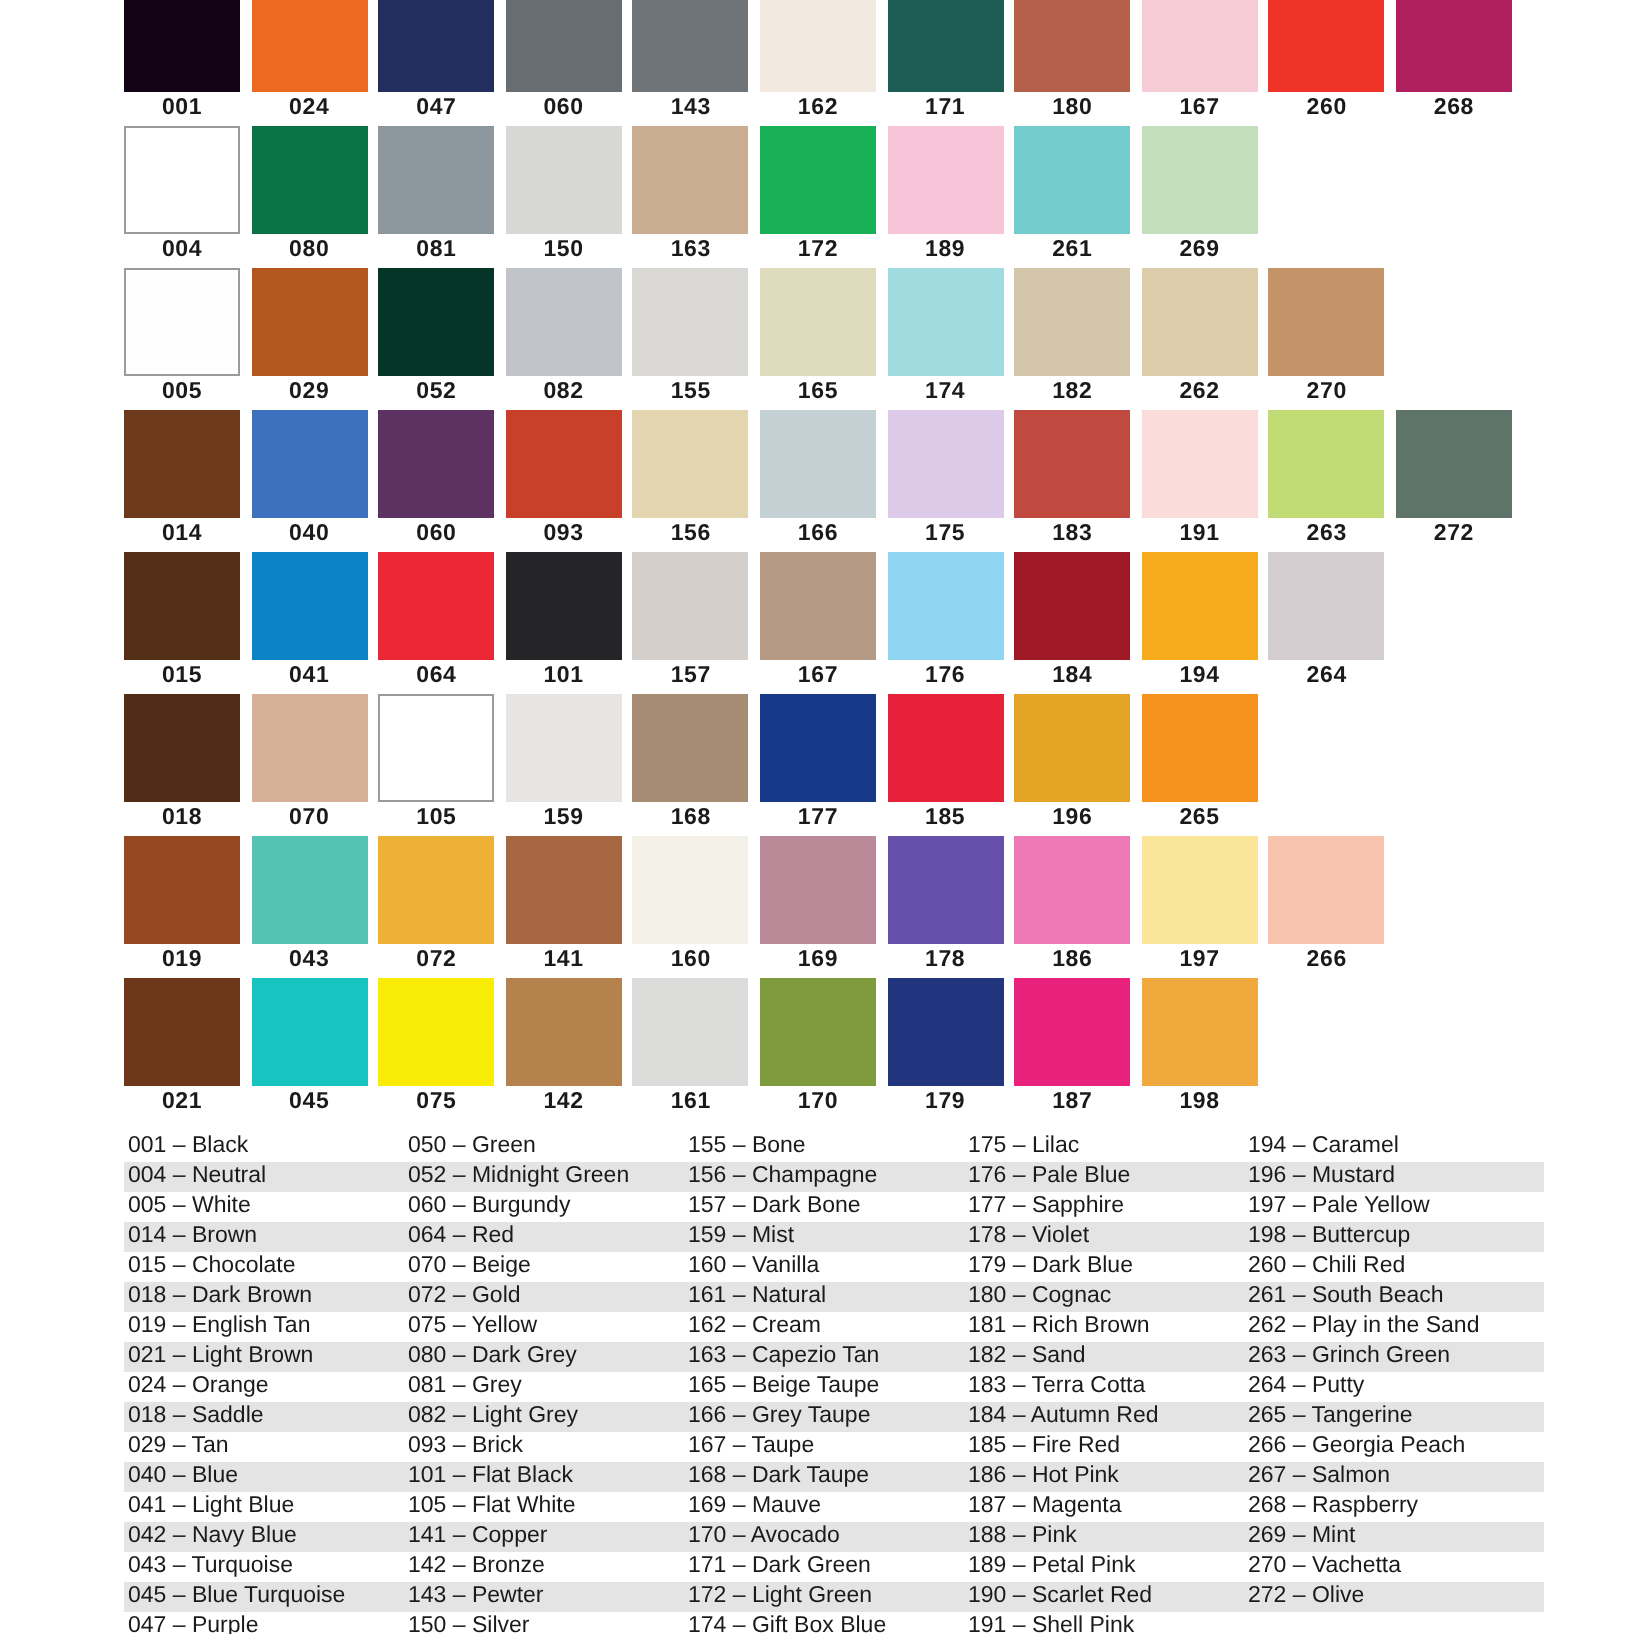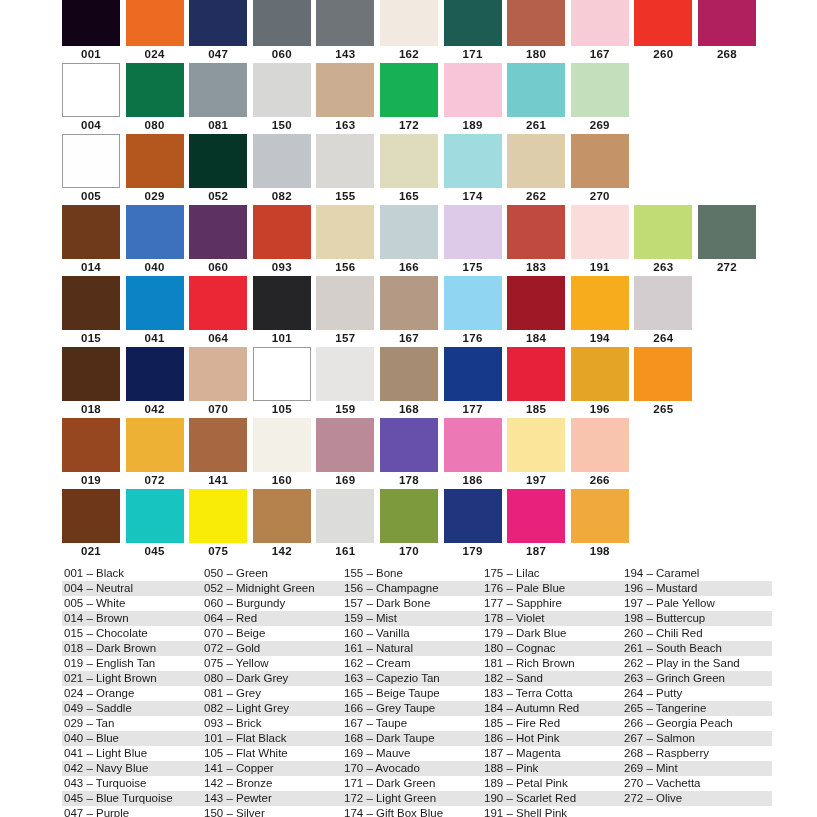--- a/index.html
+++ b/index.html
@@ -200,20 +200,24 @@
         </div>
         <div class="swatch-cell">
           <div class="swatch-chip" style="background: rgb(222, 220, 189);"></div>
           <div class="swatch-code">165</div>
         </div>
         <div class="swatch-cell">
           <div class="swatch-chip" style="background: rgb(159, 219, 223);"></div>
           <div class="swatch-code">174</div>
         </div>
         <div class="swatch-cell">
+          <div class="swatch-chip" style="background: rgb(212, 198, 171);"></div>
+          <div class="swatch-code">182</div>
+        </div>
+        <div class="swatch-cell">
           <div class="swatch-chip" style="background: rgb(222, 205, 171);"></div>
           <div class="swatch-code">262</div>
         </div>
         <div class="swatch-cell">
           <div class="swatch-chip" style="background: rgb(196, 147, 103);"></div>
           <div class="swatch-code">270</div>
         </div>
       </div>
       <div class="swatch-row">
         <div class="swatch-cell">
@@ -306,24 +310,20 @@
           <div class="swatch-chip"></div>
           <div class="swatch-code"></div>
         </div>
       </div>
       <div class="swatch-row">
         <div class="swatch-cell">
           <div class="swatch-chip" style="background: rgb(81, 45, 23);"></div>
           <div class="swatch-code">018</div>
         </div>
         <div class="swatch-cell">
-          <div class="swatch-chip" style="background: rgb(15, 31, 85);"></div>
-          <div class="swatch-code">042</div>
-        </div>
-        <div class="swatch-cell">
           <div class="swatch-chip" style="background: rgb(214, 177, 151);"></div>
           <div class="swatch-code">070</div>
         </div>
         <div class="swatch-cell">
           <div class="swatch-chip bordered" style="background: rgb(255, 255, 255);"></div>
           <div class="swatch-code">105</div>
         </div>
         <div class="swatch-cell">
           <div class="swatch-chip" style="background: rgb(230, 229, 227);"></div>
           <div class="swatch-code">159</div>
@@ -350,20 +350,24 @@
         </div>
         <div class="swatch-cell empty">
           <div class="swatch-chip"></div>
           <div class="swatch-code"></div>
         </div>
       </div>
       <div class="swatch-row">
         <div class="swatch-cell">
           <div class="swatch-chip" style="background: rgb(150, 71, 31);"></div>
           <div class="swatch-code">019</div>
+        </div>
+        <div class="swatch-cell">
+          <div class="swatch-chip" style="background: rgb(85, 195, 180);"></div>
+          <div class="swatch-code">043</div>
         </div>
         <div class="swatch-cell">
           <div class="swatch-chip" style="background: rgb(237, 178, 53);"></div>
           <div class="swatch-code">072</div>
         </div>
         <div class="swatch-cell">
           <div class="swatch-chip" style="background: rgb(166, 103, 65);"></div>
           <div class="swatch-code">141</div>
         </div>
         <div class="swatch-cell">
@@ -443,21 +447,21 @@
       <div class="legend-col">
         <div class="legend-row">001 – Black</div>
         <div class="legend-row alt">004 – Neutral</div>
         <div class="legend-row">005 – White</div>
         <div class="legend-row alt">014 – Brown</div>
         <div class="legend-row">015 – Chocolate</div>
         <div class="legend-row alt">018 – Dark Brown</div>
         <div class="legend-row">019 – English Tan</div>
         <div class="legend-row alt">021 – Light Brown</div>
         <div class="legend-row">024 – Orange</div>
-        <div class="legend-row alt">049 – Saddle</div>
+        <div class="legend-row alt">018 – Saddle</div>
         <div class="legend-row">029 – Tan</div>
         <div class="legend-row alt">040 – Blue</div>
         <div class="legend-row">041 – Light Blue</div>
         <div class="legend-row alt">042 – Navy Blue</div>
         <div class="legend-row">043 – Turquoise</div>
         <div class="legend-row alt">045 – Blue Turquoise</div>
         <div class="legend-row">047 – Purple</div>
       </div>
       <div class="legend-col">
         <div class="legend-row">050 – Green</div>

